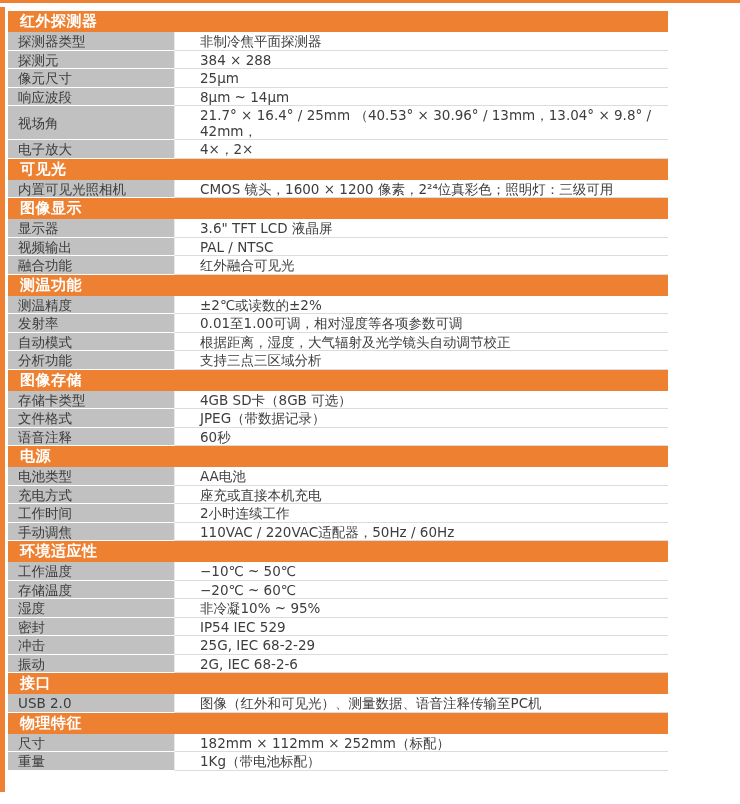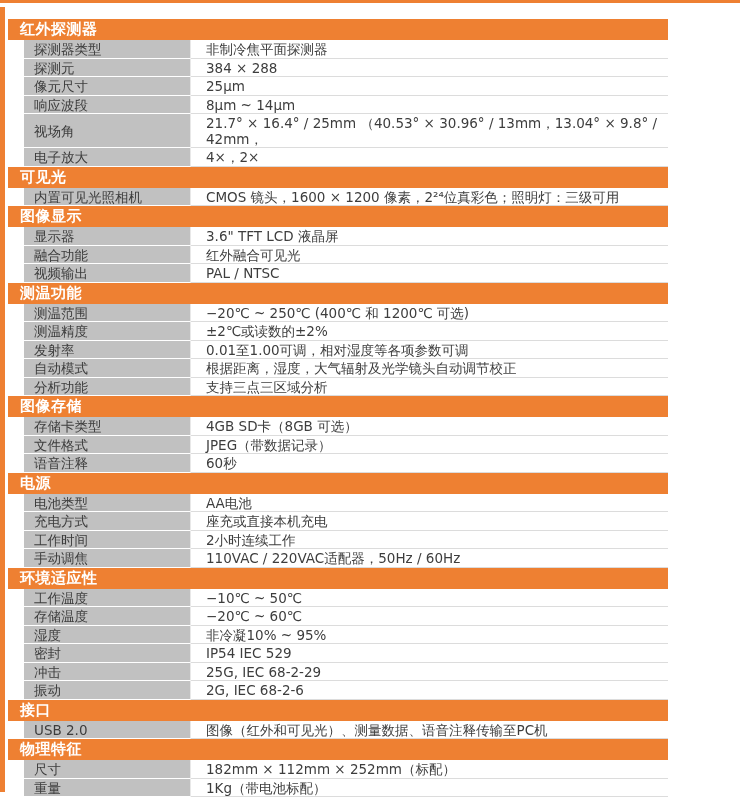--- a/index.html
+++ b/index.html
@@ -14,53 +14,53 @@
   .top-rule {
     position: absolute; top: 0; left: 0;
     width: 740px; height: 3px; background: var(--accent);
   }
   .left-rule {
     position: absolute; top: 7px; bottom: 12px; left: 0;
     width: 5px; background: var(--accent);
   }
 
   .spec-table {
-    position: absolute; top: 19px; left: 8px;
+    position: absolute; top: 11px; left: 8px;
     width: 660px;
   }
   .sec-header {
     box-sizing: border-box;
     height: 21px; line-height: 21px;
     background: var(--accent);
     color: #ffffff;
     font-size: 15px; font-weight: bold;
     padding-left: 12px;
     letter-spacing: 0.5px;
   }
-  .row { display: flex; margin-left: 16px; }
+  .row { display: flex; }
   .row .label {
     box-sizing: border-box;
     width: 167px;
     height: 18.5px; line-height: 18.5px;
     background: #c1c1c1;
     border-bottom: 1px solid #ffffff;
     border-right: 1px solid #e8e8e8;
     padding-left: 10px;
     font-size: 13.5px;
     color: #3d3d3d;
     white-space: nowrap;
     overflow: hidden;
   }
   .row .value {
     box-sizing: border-box;
     flex: 1;
     height: 18.5px; line-height: 18.5px;
     background: #ffffff;
     border-bottom: 1px solid #dcdcdc;
-    padding-left: 15px;
+    padding-left: 25px;
     font-size: 13.5px;
     color: #3d3d3d;
     white-space: nowrap;
     overflow: hidden;
   }
   .row.tall .label { height: 34px; line-height: 34px; }
   .row.tall .value {
     height: 34px; line-height: 16.5px;
     white-space: pre-line;
     padding-top: 0.5px;
@@ -107,33 +107,29 @@
       <div class="label">内置可见光照相机</div>
       <div class="value">CMOS 镜头，1600 × 1200 像素，2²⁴位真彩色；照明灯：三级可用</div>
     </div>
 
     <div class="sec-header">图像显示</div>
     <div class="row">
       <div class="label">显示器</div>
       <div class="value">3.6" TFT LCD 液晶屏</div>
     </div>
     <div class="row">
+      <div class="label">视频输出</div>
+      <div class="value">PAL / NTSC</div>
+    </div>
+    <div class="row">
       <div class="label">融合功能</div>
       <div class="value">红外融合可见光</div>
     </div>
-    <div class="row">
-      <div class="label">视频输出</div>
-      <div class="value">PAL / NTSC</div>
-    </div>
 
     <div class="sec-header">测温功能</div>
-    <div class="row">
-      <div class="label">测温范围</div>
-      <div class="value">−20℃ ~ 250℃ (400℃ 和 1200℃ 可选)</div>
-    </div>
     <div class="row">
       <div class="label">测温精度</div>
       <div class="value">±2℃或读数的±2%</div>
     </div>
     <div class="row">
       <div class="label">发射率</div>
       <div class="value">0.01至1.00可调，相对湿度等各项参数可调</div>
     </div>
     <div class="row">
       <div class="label">自动模式</div>

